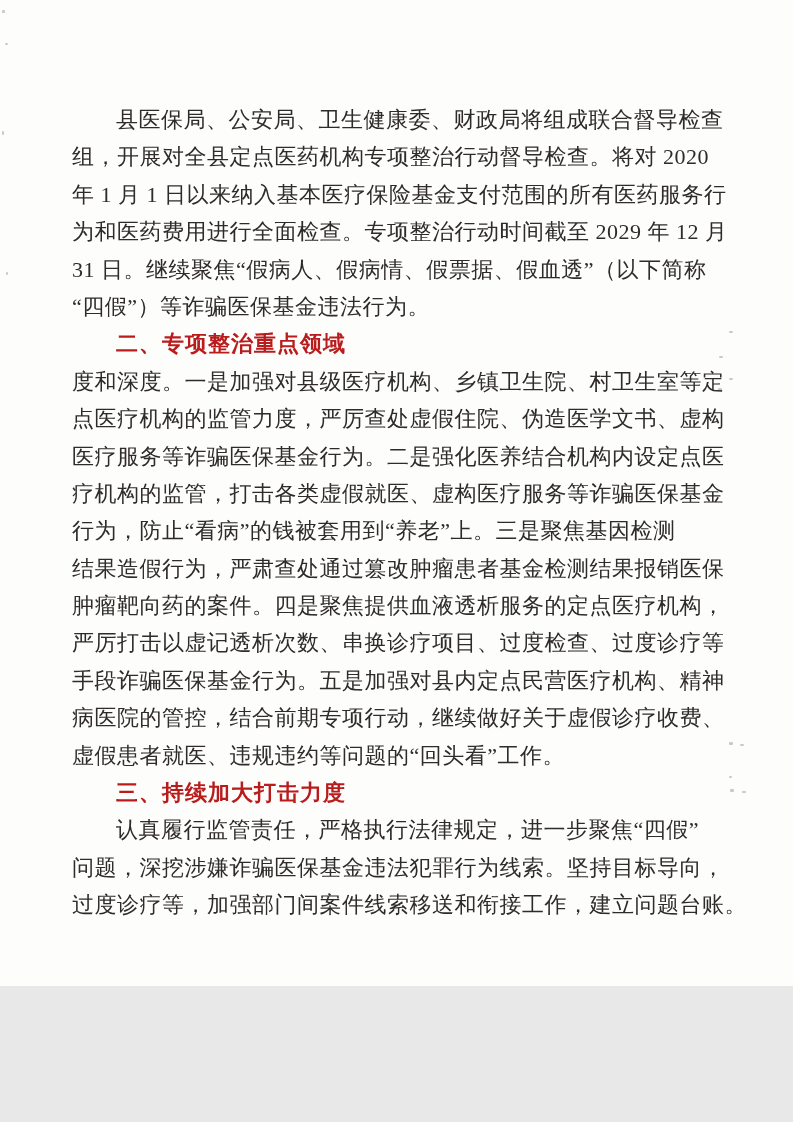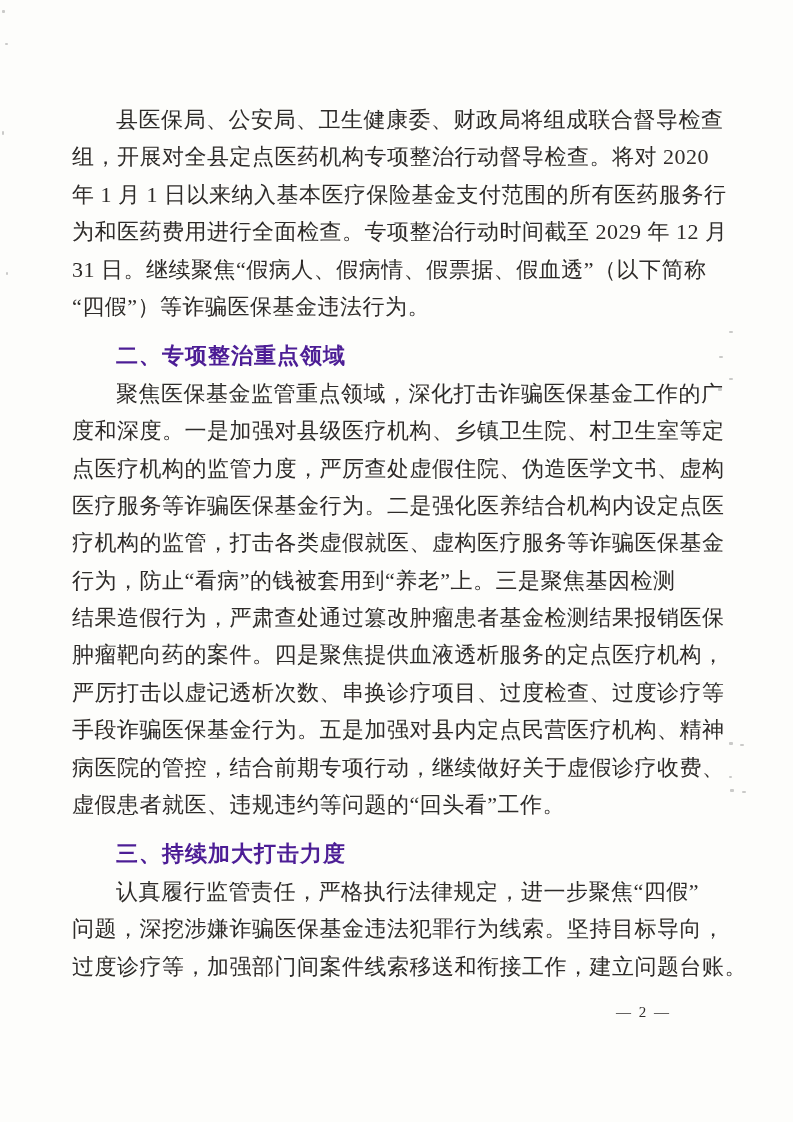--- a/index.html
+++ b/index.html
@@ -3,21 +3,21 @@
 <meta charset="utf-8">
 <style>
   html, body {
     margin: 0;
     padding: 0;
     background: #e8e8e8;
   }
   .page {
     position: relative;
     width: 793px;
-    height: 1122px;
+    height: 986px;
     margin: 0 auto;
     background: #fdfdfb;
     overflow: hidden;
     font-family: "Liberation Serif", "DejaVu Serif", serif;
     color: #2e2b29;
   }
   .body-text {
     position: absolute;
     left: 72px;
     top: 101px;
@@ -30,23 +30,22 @@
     letter-spacing: 0.5px;
     white-space: nowrap;
     color: #2e2b29;
   }
   .line.indent {
     padding-left: 44px;
   }
   .line.heading {
     font-family: Liberation Serif, serif;
     font-weight: 700;
-    color: #4c1d95;
+    color: #b91c1c;
     letter-spacing: 1px;
-    margin-top: 12px;
   }
   .paragraph { margin: 0; }
   .footer {
     position: absolute;
     top: 1004px;
     right: 122px;
     font-size: 15px;
     letter-spacing: 2px;
     color: #2e2b29;
     font-family: "Liberation Serif", "DejaVu Serif", serif;
@@ -81,21 +80,20 @@
       <div class="paragraph">
         <div class="line indent">县医保局、公安局、卫生健康委、财政局将组成联合督导检查</div>
         <div class="line">组，开展对全县定点医药机构专项整治行动督导检查。将对 2020</div>
         <div class="line">年 1 月 1 日以来纳入基本医疗保险基金支付范围的所有医药服务行</div>
         <div class="line">为和医药费用进行全面检查。专项整治行动时间截至 2029 年 12 月</div>
         <div class="line">31 日。继续聚焦“假病人、假病情、假票据、假血透”（以下简称</div>
         <div class="line">“四假”）等诈骗医保基金违法行为。</div>
       </div>
       <div class="line heading indent">二、专项整治重点领域</div>
       <div class="paragraph">
-        <div class="line indent">聚焦医保基金监管重点领域，深化打击诈骗医保基金工作的广</div>
         <div class="line">度和深度。一是加强对县级医疗机构、乡镇卫生院、村卫生室等定</div>
         <div class="line">点医疗机构的监管力度，严厉查处虚假住院、伪造医学文书、虚构</div>
         <div class="line">医疗服务等诈骗医保基金行为。二是强化医养结合机构内设定点医</div>
         <div class="line">疗机构的监管，打击各类虚假就医、虚构医疗服务等诈骗医保基金</div>
         <div class="line">行为，防止“看病”的钱被套用到“养老”上。三是聚焦基因检测</div>
         <div class="line">结果造假行为，严肃查处通过篡改肿瘤患者基金检测结果报销医保</div>
         <div class="line">肿瘤靶向药的案件。四是聚焦提供血液透析服务的定点医疗机构，</div>
         <div class="line">严厉打击以虚记透析次数、串换诊疗项目、过度检查、过度诊疗等</div>
         <div class="line">手段诈骗医保基金行为。五是加强对县内定点民营医疗机构、精神</div>
         <div class="line">病医院的管控，结合前期专项行动，继续做好关于虚假诊疗收费、</div>

